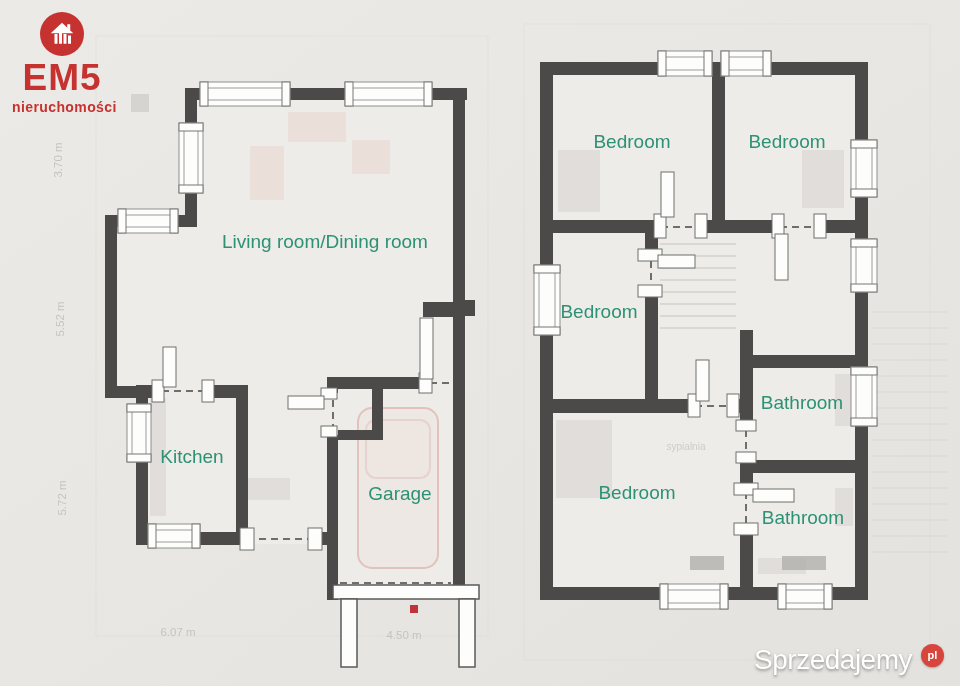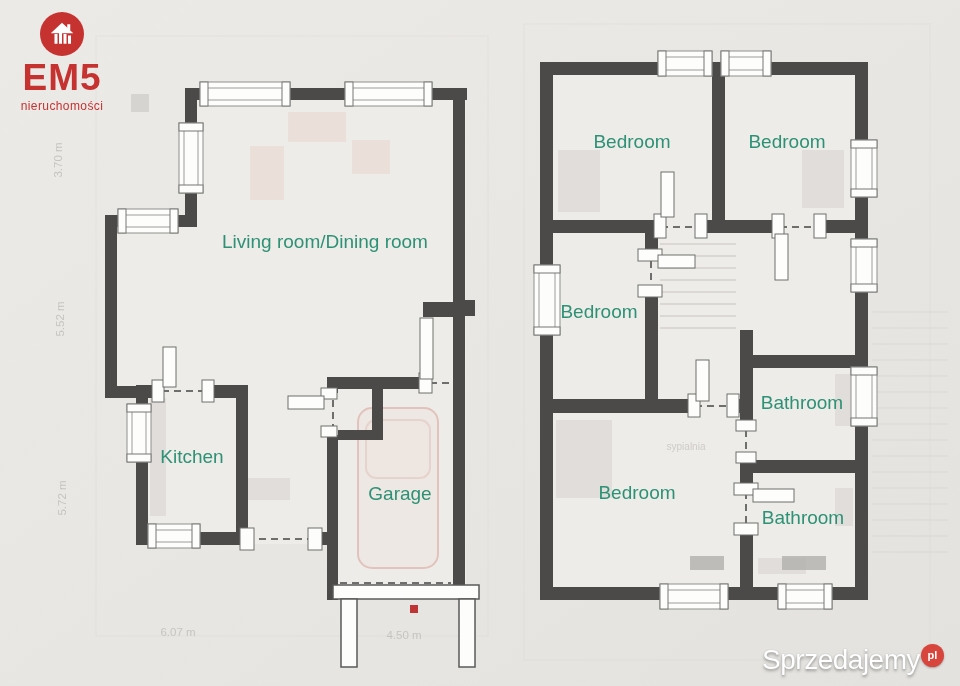--- a/index.html
+++ b/index.html
@@ -27,28 +27,28 @@
   .fur-dark{fill:#b2b0ac;opacity:.8;}
   .stair{stroke:#d4d2ce;stroke-width:1.5;}
   .bgsq{fill:#d6d4d0;}
   .bgoutline{fill:none;stroke:#deddd9;stroke-width:1;opacity:.55;}
   .car{fill:rgba(235,205,200,.12);stroke:#e2c2bc;stroke-width:2;}
 
   .logo{position:absolute;left:4px;top:10px;width:100px;text-align:center;color:var(--brand,#c63230);margin-left:8px;}
   .logo-circle{width:44px;height:44px;border-radius:50%;background:var(--brand,#c63230);
     margin:2px auto 3px;display:flex;align-items:center;justify-content:center;}
   .logo-name{font-weight:bold;font-size:37px;line-height:1;letter-spacing:1px;}
-  .logo-sub{font-weight:normal;font-size:12px;margin-top:3px;letter-spacing:.4px;}
+  .logo-sub{font-weight:bold;font-size:14px;margin-top:3px;letter-spacing:.4px;}
 
   .wm{position:absolute;right:16px;bottom:10px;white-space:nowrap;}
   .wm-text{font-weight:normal;font-size:28px;color:#fff;letter-spacing:-.5px;
     text-shadow:0 2px 3px rgba(140,138,134,.85),0 0 1px rgba(150,148,144,.6);}
   .wm-badge{display:inline-block;width:23px;height:23px;border-radius:50%;
     background:var(--wm-red,#d8453c);color:#fff;font-weight:bold;font-size:11px;line-height:23px;
-    text-align:center;vertical-align:top;margin-left:1px;
+    text-align:center;vertical-align:top;margin-left:9px;
     box-shadow:0 1px 2px rgba(120,118,114,.6);}
 </style>
 </head>
 <body>
 
 <div id="canvas">
 
   <svg id="plan-svg" width="960" height="686" viewBox="0 0 960 686">
 
     <g id="bg-decor">

